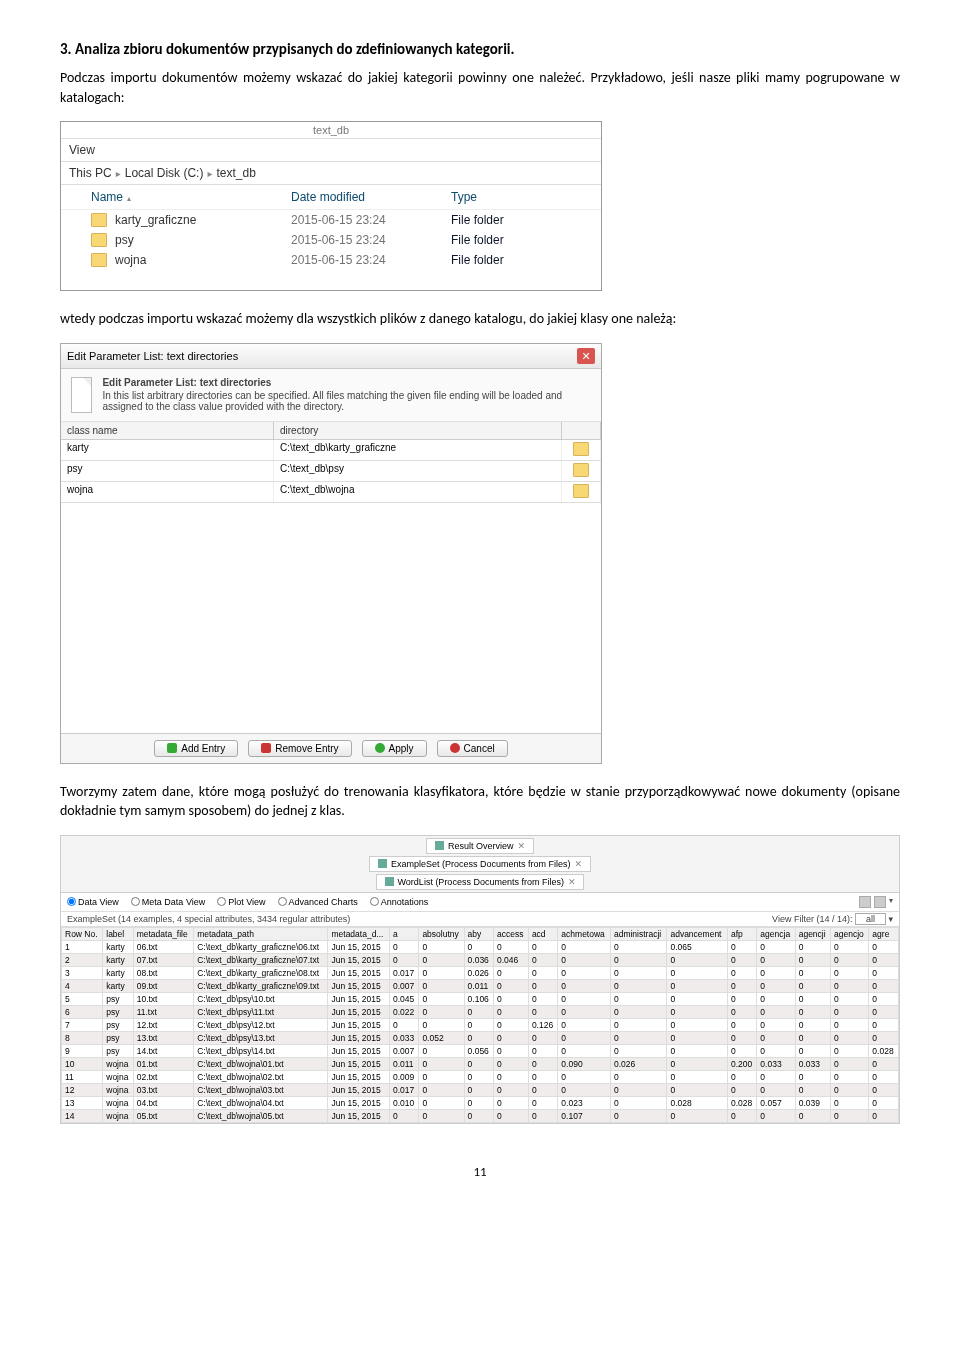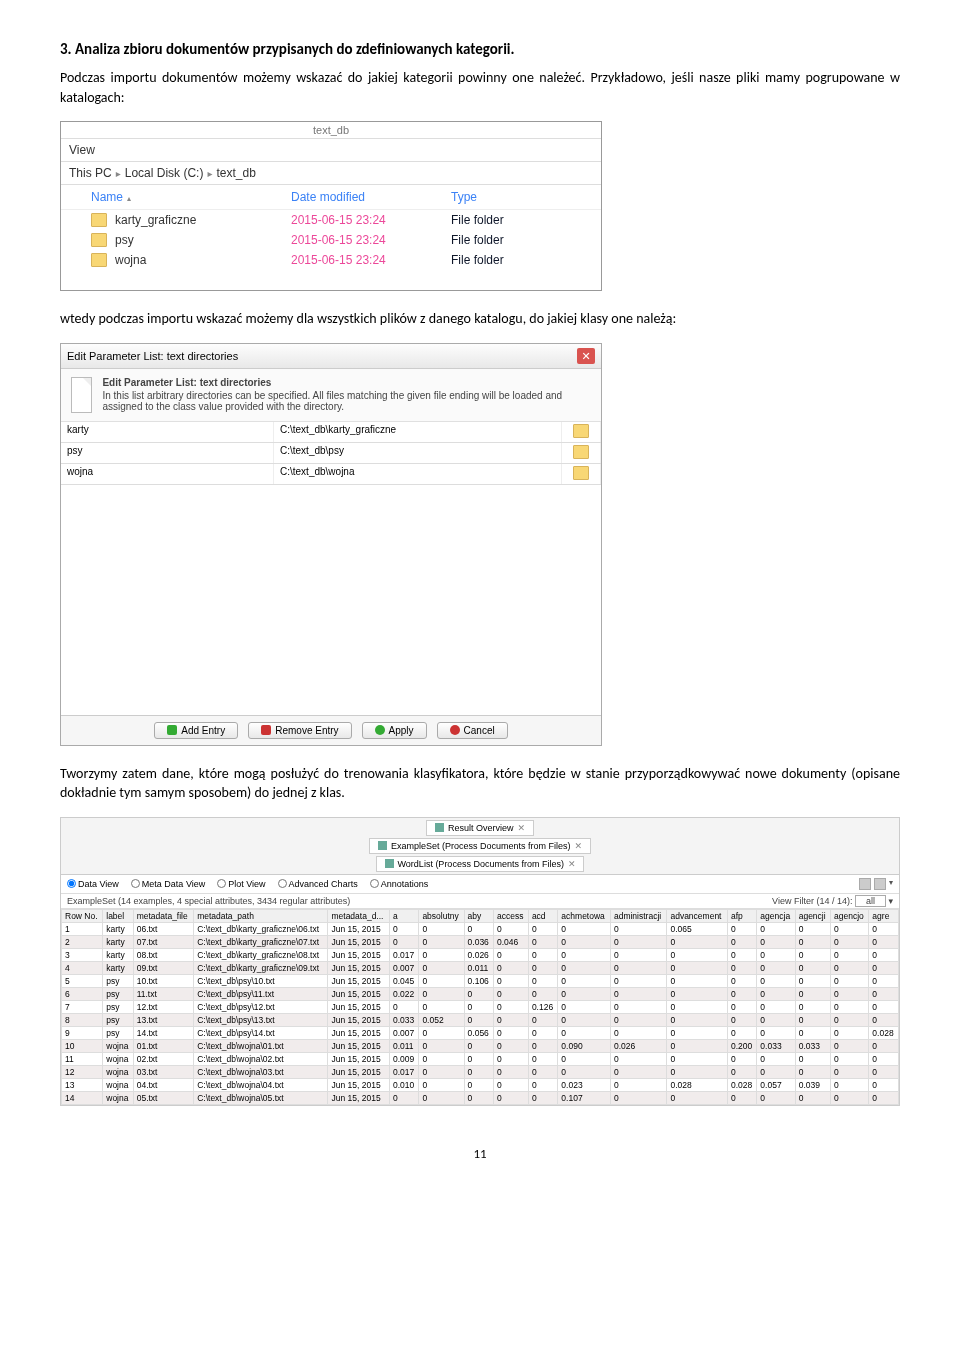--- a/index.html
+++ b/index.html
@@ -46,42 +46,42 @@
     border-bottom: 1px solid #ddd;
     display: flex;
     gap: 4px;
     align-items: center;
     color: #333;
   }
   .explorer .bread .sep { color: #888; font-size: 10px; }
   .explorer .cols {
     display: flex;
     padding: 5px 8px 5px 30px;
-    color: #3b82f6;
+    color: #0c4a6e;
     border-bottom: 1px solid #eee;
   }
   .explorer .cols .c1 { width: 200px; }
   .explorer .cols .c2 { width: 160px; }
   .explorer .cols .c3 { width: 100px; }
   .explorer .row {
     display: flex;
     padding: 3px 8px 3px 30px;
     color: #333;
   }
   .explorer .row .fi {
     width: 14px;
     height: 12px;
     background: #f8d775;
     border: 1px solid #d8b35a;
     border-radius: 1px;
     margin-right: 8px;
     display: inline-block;
   }
   .explorer .row .c1 { width: 200px; display:flex; align-items:center;}
-  .explorer .row .c2 { width: 160px; color:#ec4899;}
+  .explorer .row .c2 { width: 160px; color:#737373;}
   .explorer .row .c3 { width: 100px; color:#0f172a;}
   .caret::after{content:"▴"; font-size:8px; color:#888; margin-left:4px;}
 
   
   .dialog {
     width: 540px;
     border: 1px solid #aaa;
     font-family: Tahoma, Arial, sans-serif;
     font-size: 11px;
     margin: 14px 0 18px 0;
@@ -239,20 +239,25 @@
   <div class="dtitle">
     <span>Edit Parameter List: text directories</span>
     <span class="x">✕</span>
   </div>
   <div class="infobox">
     <div class="docicon"></div>
     <div class="infotext">
       <b>Edit Parameter List: text directories</b>
       <span>In this list arbitrary directories can be specified. All files matching the given file ending will be loaded and assigned to the class value provided with the directory.</span>
     </div>
+  </div>
+  <div class="gridhead">
+    <div class="gc gc1">class name</div>
+    <div class="gc gc2">directory</div>
+    <div class="gc gc3"></div>
   </div>
   <div id="dialog-rows">
       <div class="grow">
         <div class="gc gc1">karty</div>
         <div class="gc gc2">C:\text_db\karty_graficzne</div>
         <div class="gc gc3"><span class="fbtn"></span></div>
       </div>
       <div class="grow">
         <div class="gc gc1">psy</div>
         <div class="gc gc2">C:\text_db\psy</div>

